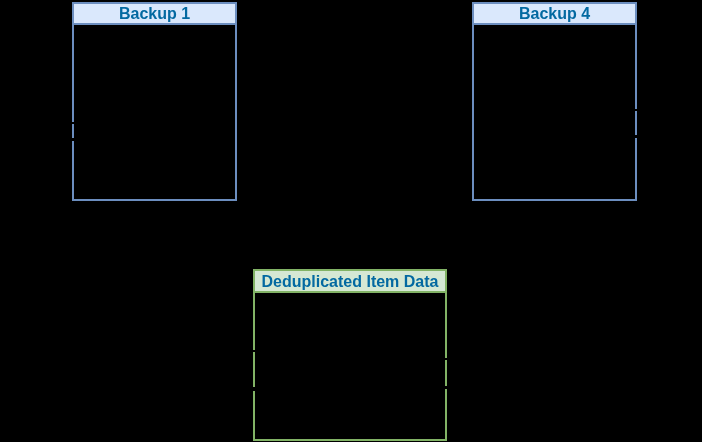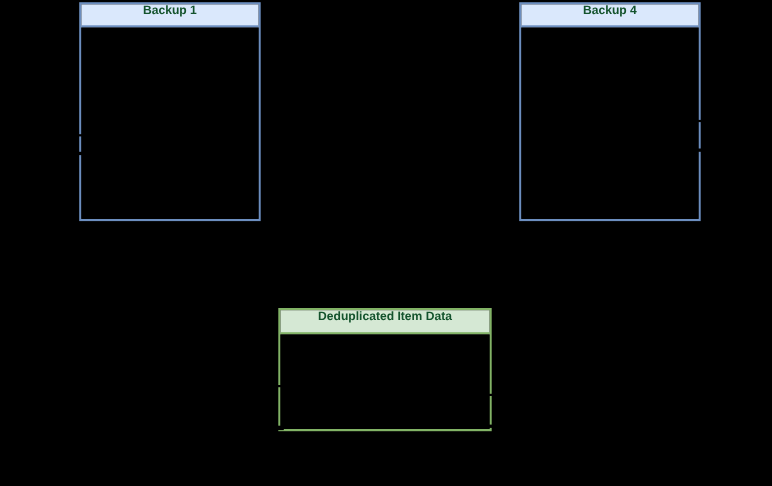--- a/index.html
+++ b/index.html
@@ -19,36 +19,36 @@
     position: absolute;
     box-sizing: border-box;
     display: flex;
     flex-direction: column;
   }
   .node.blue  { border: 2px solid #6c8ebf; }
   .node.green { border: 2px solid #82b366; }
   .node-header {
     box-sizing: border-box;
     display: flex;
-    align-items: flex-start;
+    align-items: flex-end;
     justify-content: center;
-    font-size: 11px;
+    font-size: 16px;
     font-weight: bold;
-    color: #14532d;
+    color: #0369a1;
     flex: 0 0 auto;
   }
   .blue  .node-header { background: #dae8fc; border-bottom: 2px solid #6c8ebf; height: 21px; }
   .green .node-header { background: #d5e8d4; border-bottom: 2px solid #82b366; height: 22px; }
   .node-body {
     flex: 1 1 auto;
     background: #000000;
   }
   #backup1 { left: 72px;  top: 2px;   width: 165px; height: 199px; }
   #backup2 { left: 472px; top: 2px;   width: 165px; height: 199px; }
-  #dedup   { left: 253px; top: 280px; width: 194px; height: 112px; }
+  #dedup   { left: 253px; top: 269px; width: 194px; height: 172px; }
   .tick {
     position: absolute;
     background: #000000;
   }
   
   .tick.t1 { left: 69px;  top: 122px; width: 9px; height: 2px; }
   .tick.t2 { left: 69px;  top: 138px; width: 9px; height: 3px; }
   
   .tick.t3 { left: 630px; top: 109px; width: 9px; height: 2px; }
   .tick.t4 { left: 630px; top: 135px; width: 9px; height: 3px; }

